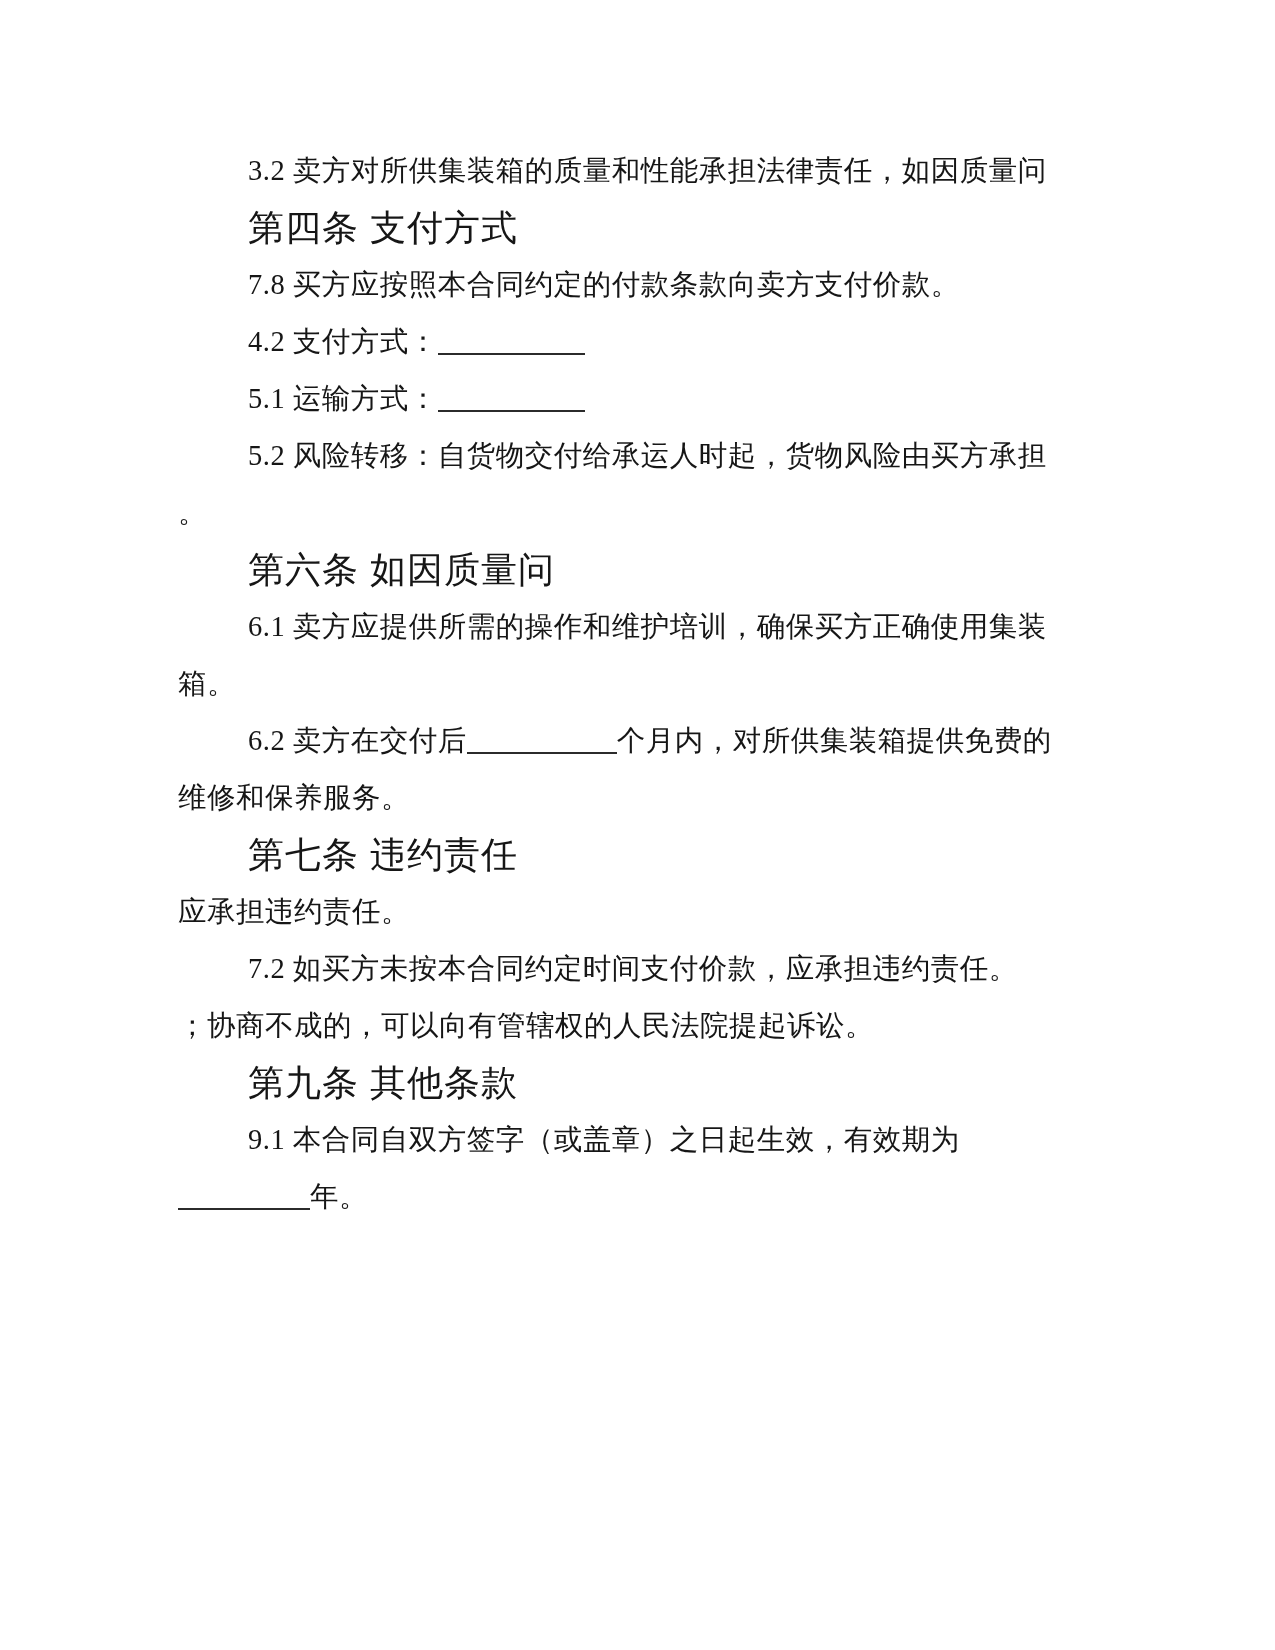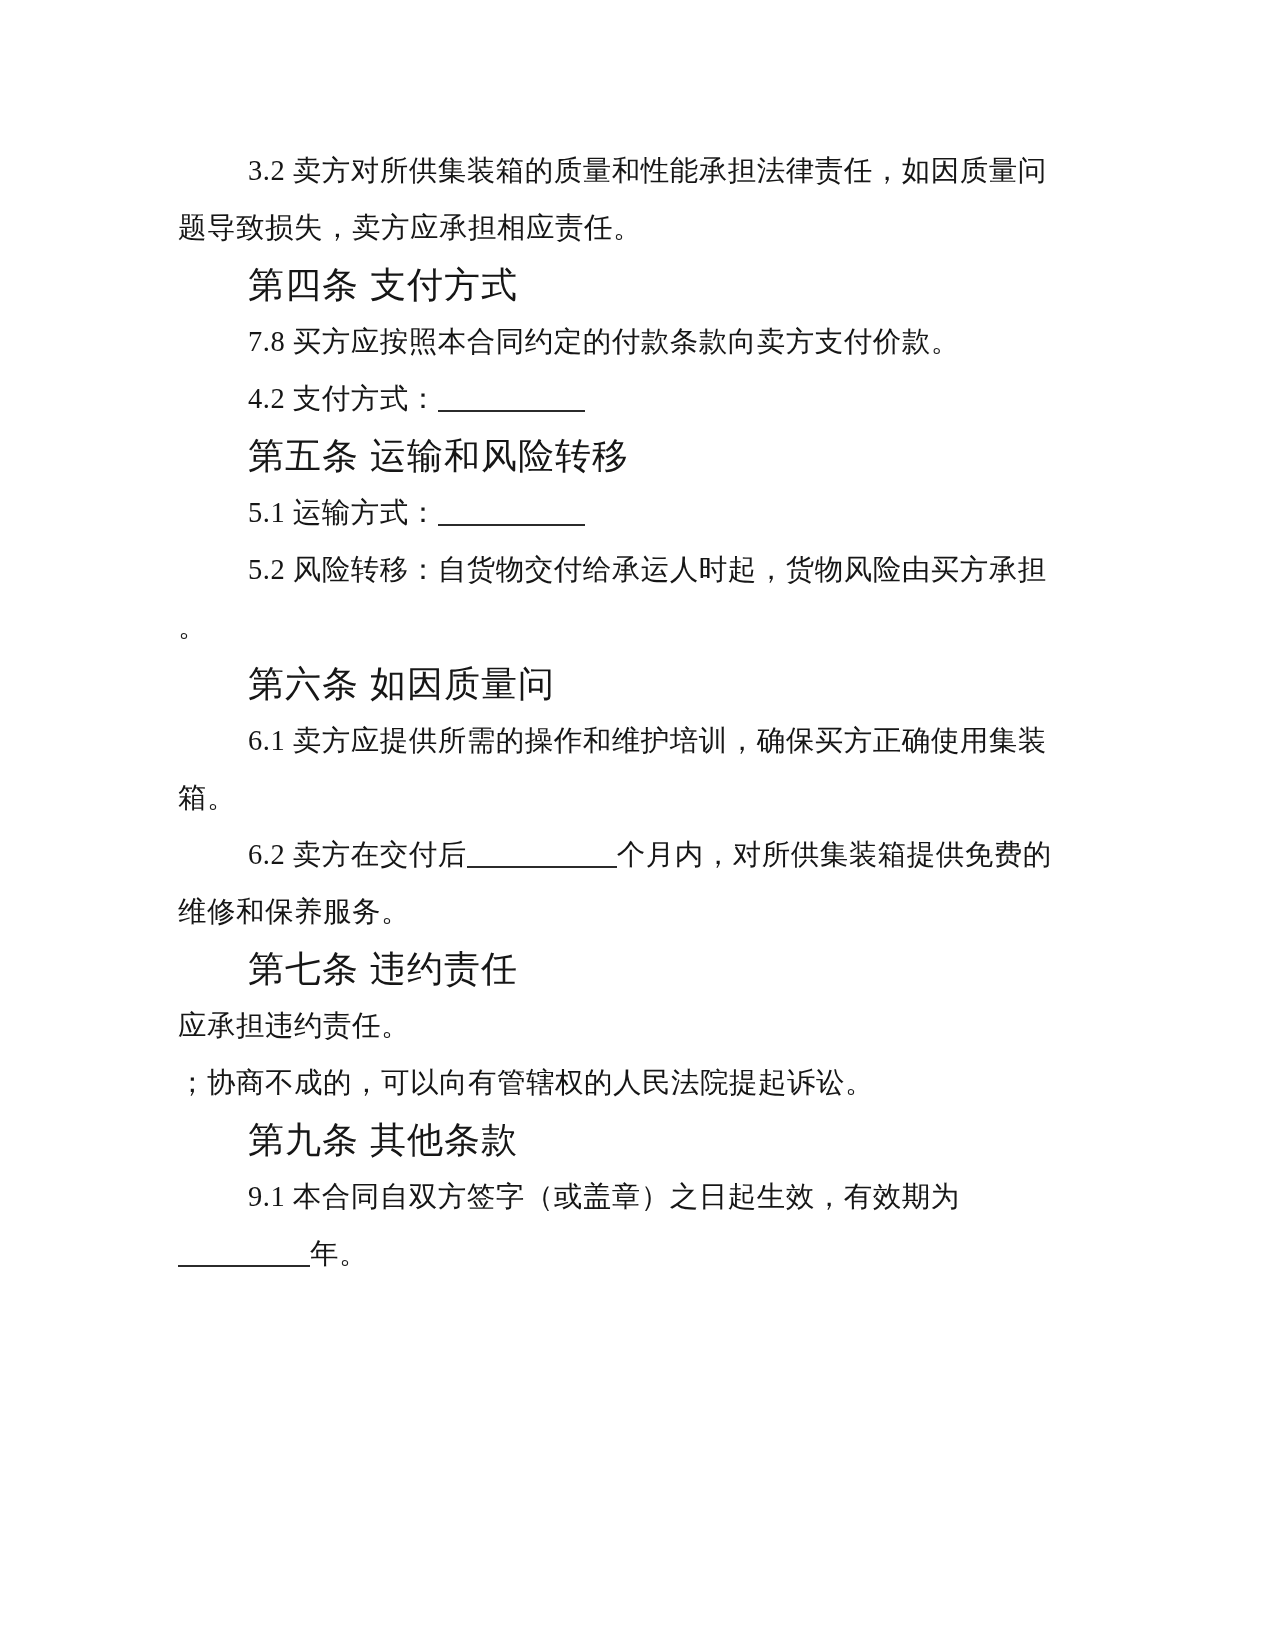--- a/index.html
+++ b/index.html
@@ -46,33 +46,32 @@
     border-bottom: 2px solid #2b2b2b;
     vertical-align: -4px;
   }
 </style>
 </head>
 <body>
 
 <div class="page">
   <div class="doc">
       <div class="line indent"><span>3.2 卖方对所供集装箱的质量和性能承担法律责任，如因质量问</span></div>
-      <div class="line"><span>题导致损失，卖方应承担相应责任。</span></div>
       <div class="line indent heading"><span>第四条 支付方式</span></div>
       <div class="line indent"><span>7.8 买方应按照本合同约定的付款条款向卖方支付价款。</span></div>
       <div class="line indent"><span>4.2 支付方式：</span><span class="blank" style="width: 147px;"></span></div>
-      <div class="line indent heading"><span>第五条 运输和风险转移</span></div>
       <div class="line indent"><span>5.1 运输方式：</span><span class="blank" style="width: 147px;"></span></div>
       <div class="line indent"><span>5.2 风险转移：自货物交付给承运人时起，货物风险由买方承担</span></div>
       <div class="line"><span>。</span></div>
       <div class="line indent heading"><span>第六条 如因质量问</span></div>
       <div class="line indent"><span>6.1 卖方应提供所需的操作和维护培训，确保买方正确使用集装</span></div>
       <div class="line"><span>箱。</span></div>
       <div class="line indent"><span>6.2 卖方在交付后</span><span class="blank" style="width: 150px;"></span><span>个月内，对所供集装箱提供免费的</span></div>
       <div class="line"><span>维修和保养服务。</span></div>
       <div class="line indent heading"><span>第七条 违约责任</span></div>
       <div class="line"><span>应承担违约责任。</span></div>
+      <div class="line indent"><span>7.2 如买方未按本合同约定时间支付价款，应承担违约责任。</span></div>
       <div class="line"><span>；协商不成的，可以向有管辖权的人民法院提起诉讼。</span></div>
       <div class="line indent heading"><span>第九条 其他条款</span></div>
       <div class="line indent"><span>9.1 本合同自双方签字（或盖章）之日起生效，有效期为</span></div>
       <div class="line"><span class="blank" style="width: 132px;"></span><span>年。</span></div>
     </div>
 </div>
 
 </body></html>

